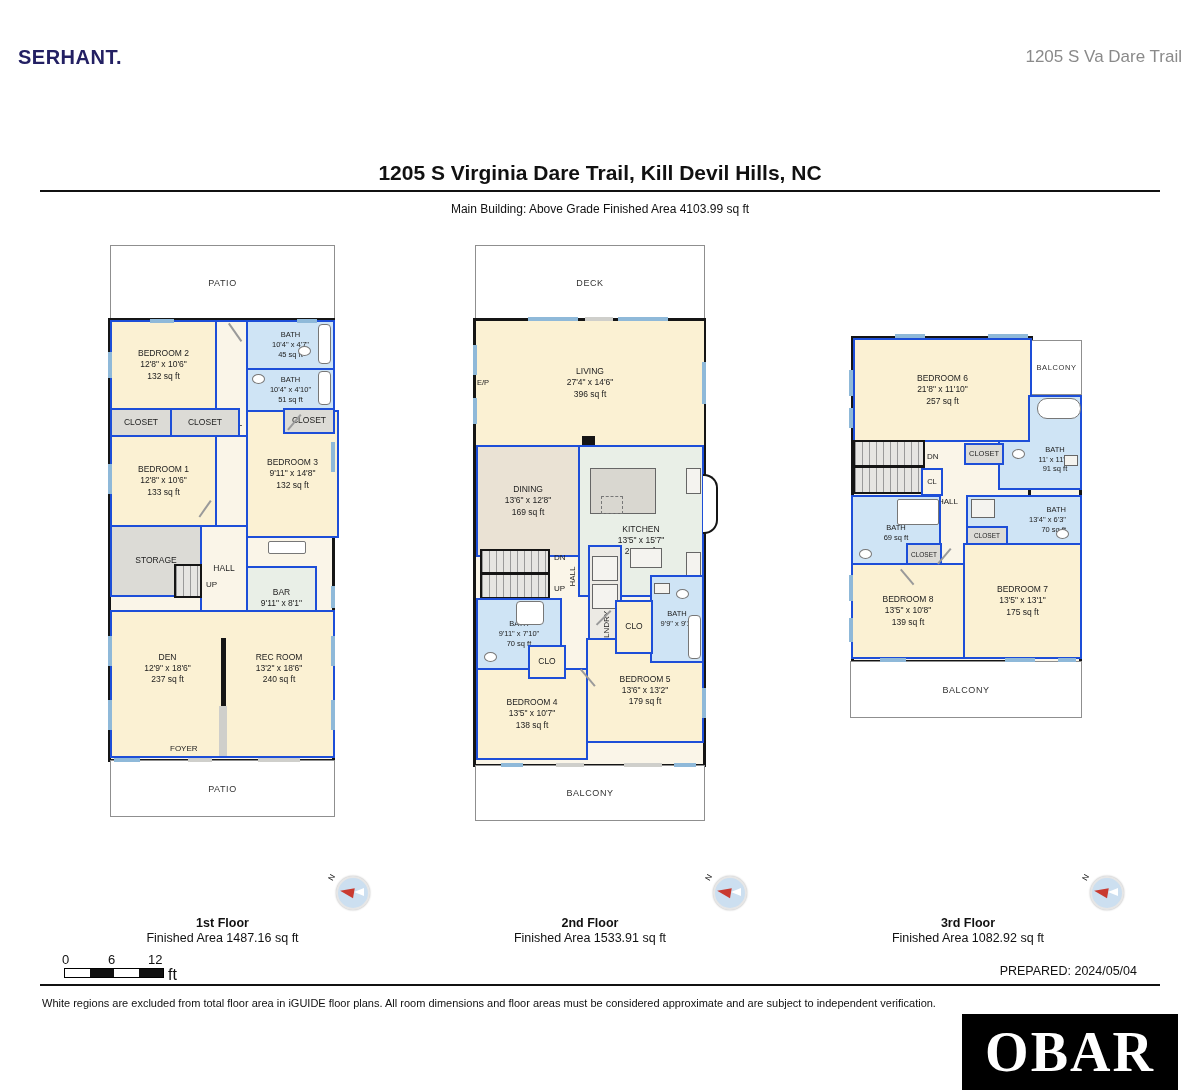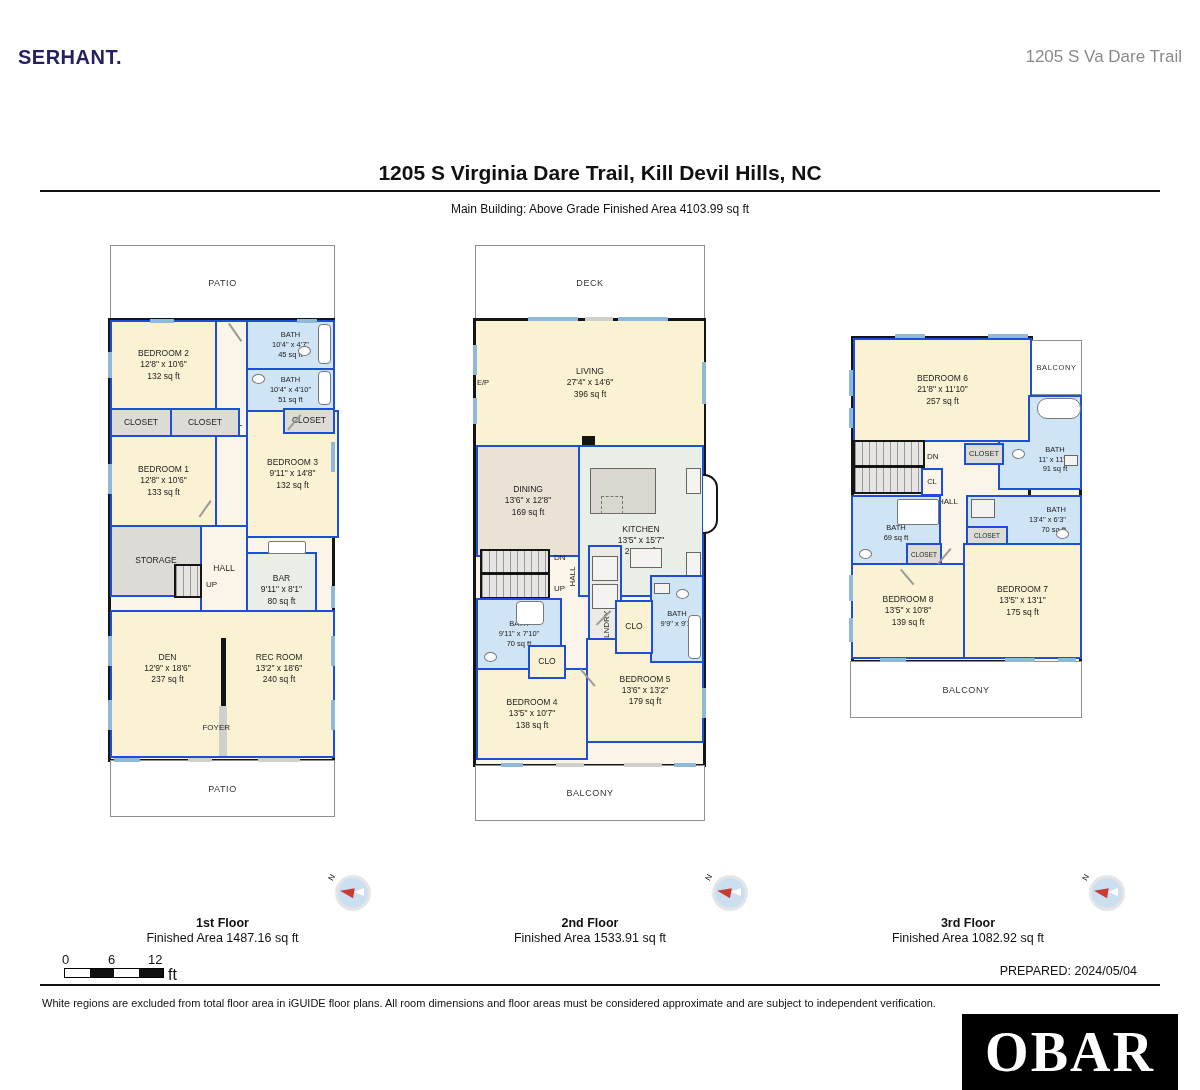--- a/index.html
+++ b/index.html
@@ -104,40 +104,40 @@
   <span>133 sq ft</span>
 </div>
 <div class="room gray" style="left:110px;top:525px;width:92px;height:72px">
     <span>STORAGE</span>
   </div>
 <div class="room pale" style="left:200px;top:525px;width:48px;height:87px">
     <span>HALL</span>
   </div>
 <div class="stairs" style="left:174px;top:564px;width:28px;height:34px"></div>
 <div class="tinytxt" style="left:206px;top:580px">UP</div>
-<div class="room sage" style="left:246px;top:552px;width:71px;height:76px">
+<div class="room sage" style="left:246px;top:566px;width:71px;height:76px">
   <span>BAR</span>
   <span>9'11" x 8'1"</span>
   <span>80 sq ft</span>
 </div>
 <div class="fix" style="left:268px;top:541px;width:38px;height:13px;border-radius:2px"></div>
 <div class="room cream" style="left:110px;top:610px;width:225px;height:148px"></div>
 <div class="lblstack" style="left:110px;top:652px;width:115px">
   <span>DEN</span>
   <span>12'9" x 18'6"</span>
   <span>237 sq ft</span>
 </div>
 <div class="lblstack" style="left:223px;top:652px;width:112px">
   <span>REC ROOM</span>
   <span>13'2" x 18'6"</span>
   <span>240 sq ft</span>
 </div>
 <div class="wall" style="left:221px;top:638px;width:5px;height:68px"></div>
 <div class="gap" style="left:219px;top:706px;width:8px;height:50px"></div>
-<div class="tinytxt" style="left:170px;top:723px;width:60px;text-align:right">FOYER</div>
+<div class="tinytxt" style="left:170px;top:744px;width:60px;text-align:left">FOYER</div>
 <div class="outdoor" style="left:110px;top:760px;width:225px;height:57px">
     <span>PATIO</span>
   </div>
 
 <div class="fix" style="left:318px;top:324px;width:13px;height:40px"></div>
 <div class="toilet" style="left:298px;top:346px"></div>
 <div class="fix" style="left:318px;top:371px;width:13px;height:34px"></div>
 <div class="toilet" style="left:252px;top:374px"></div>
 <div class="win" style="left:150px;top:319px;width:24px;height:4px"></div>
 <div class="win" style="left:297px;top:319px;width:20px;height:4px"></div>

